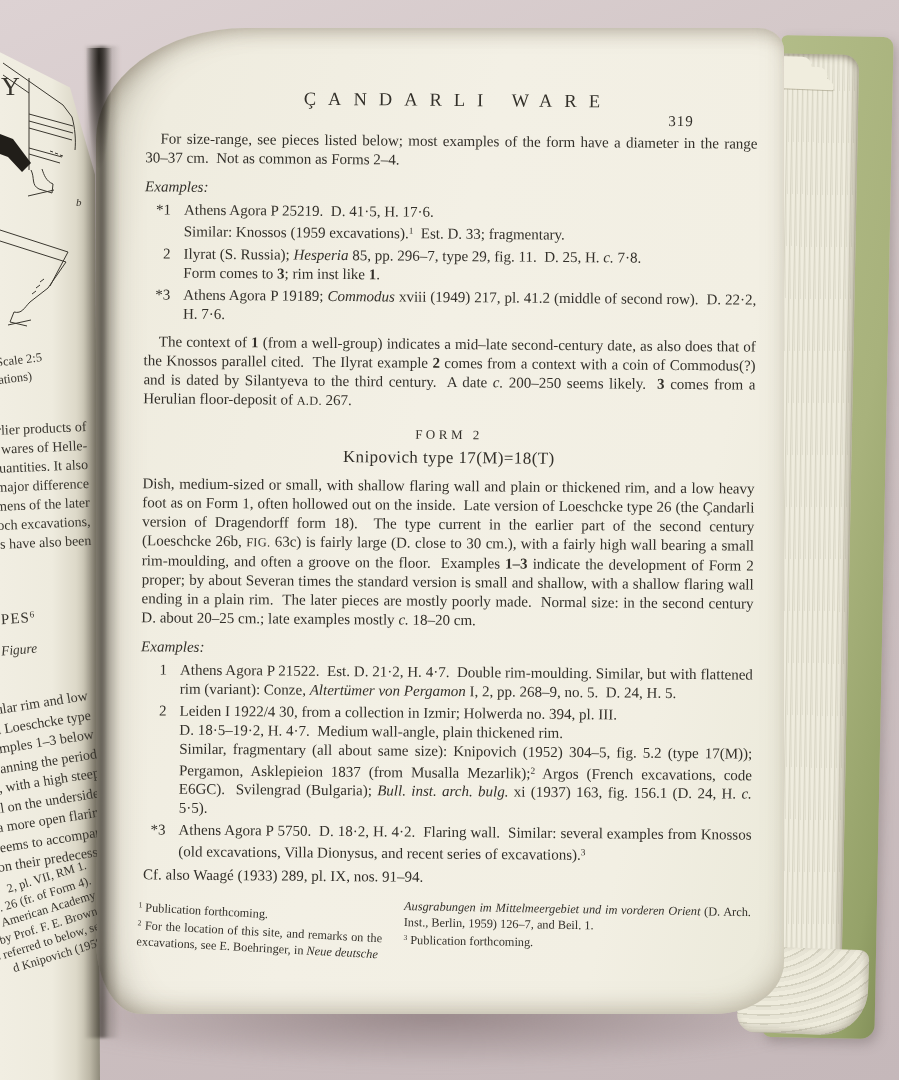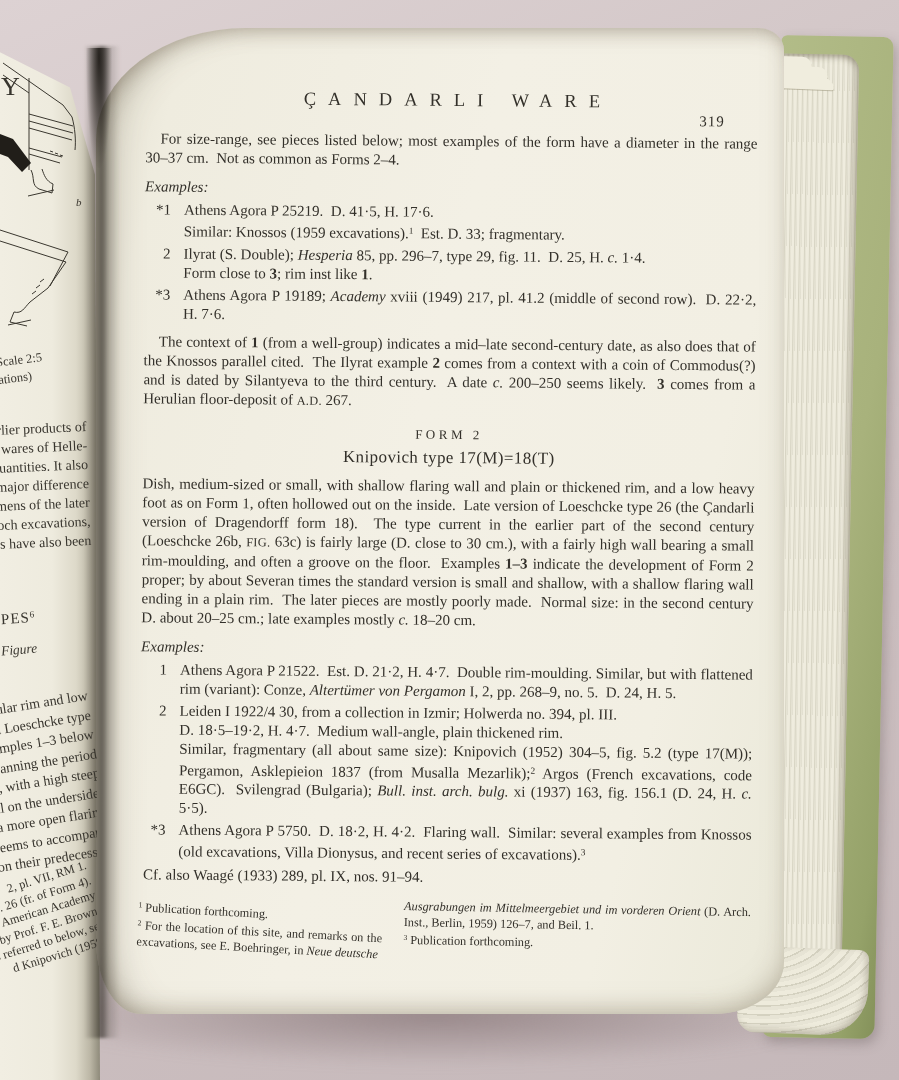--- a/index.html
+++ b/index.html
@@ -60,21 +60,21 @@
   .lp-figure{position:absolute;left:1px;top:642px;font-size:13.5px;font-style:italic;transform:rotate(-5deg);}
   .lp-paraB{position:absolute;left:-150px;top:686px;width:236px;text-align:right;
     font-size:14px;line-height:19.5px;transform:rotate(-9deg);transform-origin:right top;}
   .lp-paraC{position:absolute;left:-168px;top:858px;width:252px;text-align:right;
     font-size:12.3px;line-height:15.5px;transform:rotate(-17deg);transform-origin:right top;}
   
   .text-col{position:absolute;left:146px;top:90px;width:612px;z-index:6;
     font-size:15px;line-height:19px;text-align:justify;
     transform:rotate(0.5deg);transform-origin:50% 0;}
   .title{text-align:center;font-size:18.5px;letter-spacing:12px;line-height:20px;text-indent:12px;}
-  .pageno{position:absolute;right:33px;top:20px;font-size:15px;letter-spacing:1px;}
+  .pageno{position:absolute;right:64px;top:20px;font-size:15px;letter-spacing:1px;}
   .para{margin:0;}
   .runs{white-space:pre-wrap;}
   .indent{text-indent:15px;}
   .mt-intro{margin-top:22px;}
   .mt-ctx{margin-top:9px;}
   .examples-label{font-style:italic;margin-top:10px;}
   .ex-list{margin-top:4px;}
   .ex-item{display:flex;margin-top:3px;}
   .ex-marker{flex:0 0 26px;text-align:right;margin-right:13px;}
   .ex-body{flex:1;}
@@ -182,25 +182,25 @@
     <p class="para runs indent mt-intro"><span>For size-range, see pieces listed below; most examples of the form have a diameter in the range 30–37 cm.  Not as common as Forms 2–4.</span></p>
 
     <div class="examples-label">Examples:</div>
     <div class="ex-list">
       <div class="ex-item">
         <div class="ex-marker">*1</div>
         <div class="ex-body runs"><span>Athens Agora P 25219.  D. 41·5, H. 17·6.</span><br><span>Similar: Knossos (1959 excavations).</span><span class="r-sup">1</span><span>  Est. D. 33; fragmentary.</span></div>
       </div>
       <div class="ex-item">
         <div class="ex-marker">2</div>
-        <div class="ex-body runs"><span>Ilyrat (S. Double); </span><span class="r-i">Hesperia</span><span> 85, pp. 296–7, type 29, fig. 11.  D. 25, H. </span><span class="r-i">c.</span><span> 1·4.</span><br><span>Form close to </span><span class="r-b">3</span><span>; rim inst like </span><span class="r-b">1</span><span>.</span></div>
+        <div class="ex-body runs"><span>Ilyrat (S. Russia); </span><span class="r-i">Hesperia</span><span> 85, pp. 296–7, type 29, fig. 11.  D. 25, H. </span><span class="r-i">c.</span><span> 7·8.</span><br><span>Form comes to </span><span class="r-b">3</span><span>; rim inst like </span><span class="r-b">1</span><span>.</span></div>
       </div>
       <div class="ex-item">
         <div class="ex-marker">*3</div>
-        <div class="ex-body runs"><span>Athens Agora P 19189; </span><span class="r-i">Academy</span><span> xviii (1949) 217, pl. 41.2 (middle of second row).  D. 22·2, H. 7·6.</span></div>
+        <div class="ex-body runs"><span>Athens Agora P 19189; </span><span class="r-i">Commodus</span><span> xviii (1949) 217, pl. 41.2 (middle of second row).  D. 22·2, H. 7·6.</span></div>
       </div>
     </div>
 
     <p class="para runs indent mt-ctx"><span>The context of </span><span class="r-b">1</span><span> (from a well-group) indicates a mid–late second-century date, as also does that of the Knossos parallel cited.  The Ilyrat example </span><span class="r-b">2</span><span> comes from a context with a coin of Commodus(?) and is dated by Silantyeva to the third century.  A date </span><span class="r-i">c.</span><span> 200–250 seems likely.  </span><span class="r-b">3</span><span> comes from a Herulian floor-deposit of </span><span class="r-sc">a.d.</span><span> 267.</span></p>
 
     <div class="form-heading">FORM 2</div>
     <div class="form-sub">Knipovich type 17(M)=18(T)</div>
 
     <p class="para runs mt-desc"><span>Dish, medium-sized or small, with shallow flaring wall and plain or thickened rim, and a low heavy foot as on Form 1, often hollowed out on the inside.  Late version of Loeschcke type 26 (the Çandarli version of Dragendorff form 18).  The type current in the earlier part of the second century (Loeschcke 26b, </span><span class="r-sc">fig.</span><span> 63c) is fairly large (D. close to 30 cm.), with a fairly high wall bearing a small rim-moulding, and often a groove on the floor.  Examples </span><span class="r-b">1–3</span><span> indicate the development of Form 2 proper; by about Severan times the standard version is small and shallow, with a shallow flaring wall ending in a plain rim.  The later pieces are mostly poorly made.  Normal size: in the second century D. about 20–25 cm.; late examples mostly </span><span class="r-i">c.</span><span> 18–20 cm.</span></p>
 

